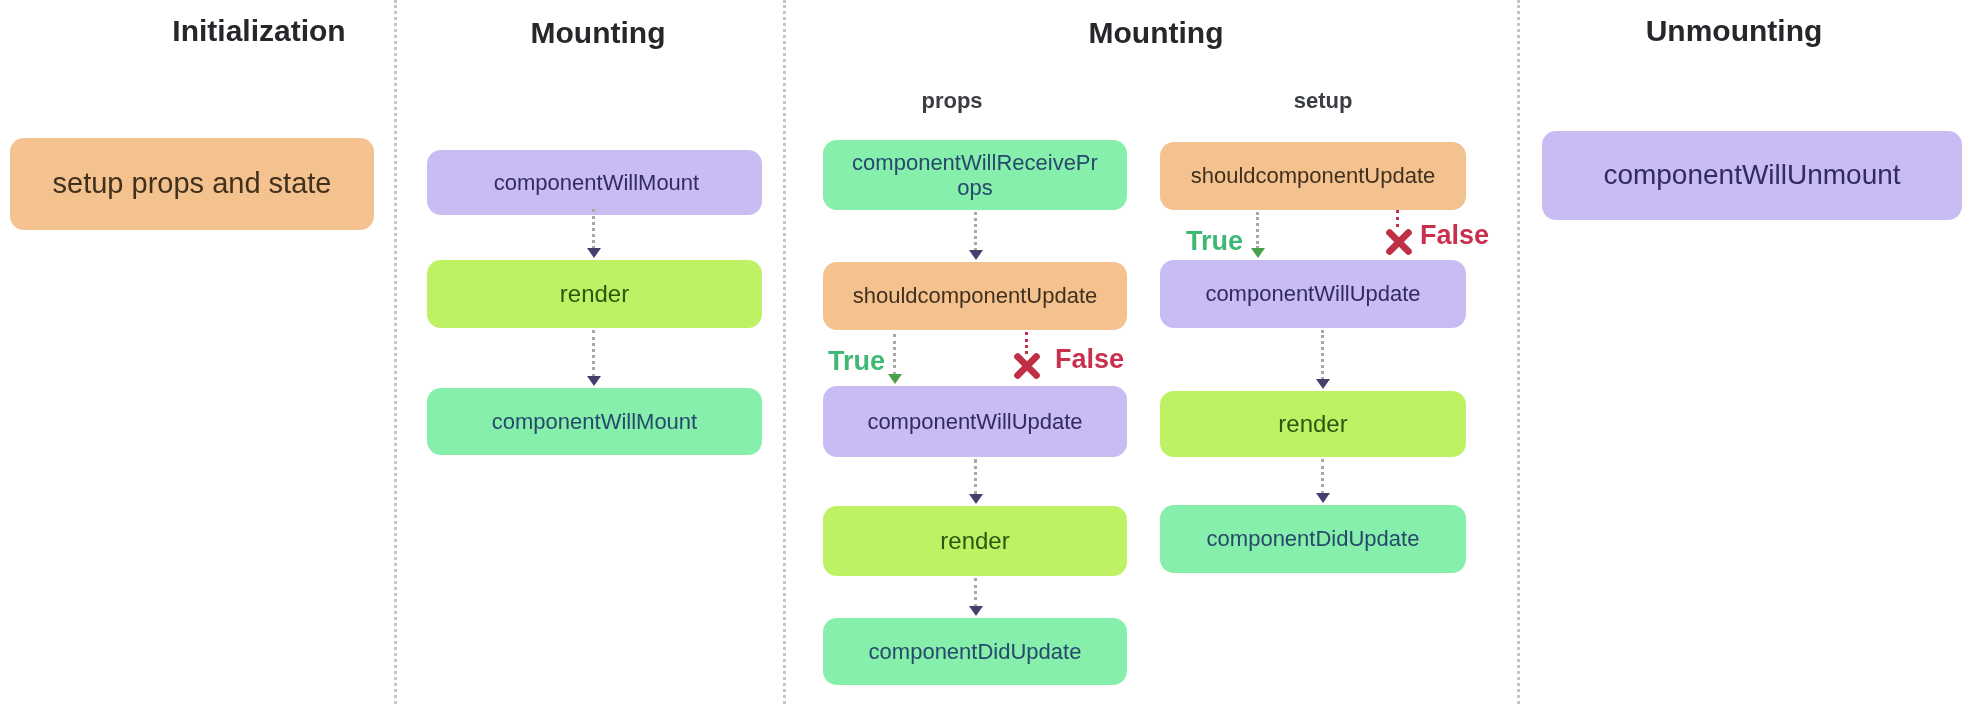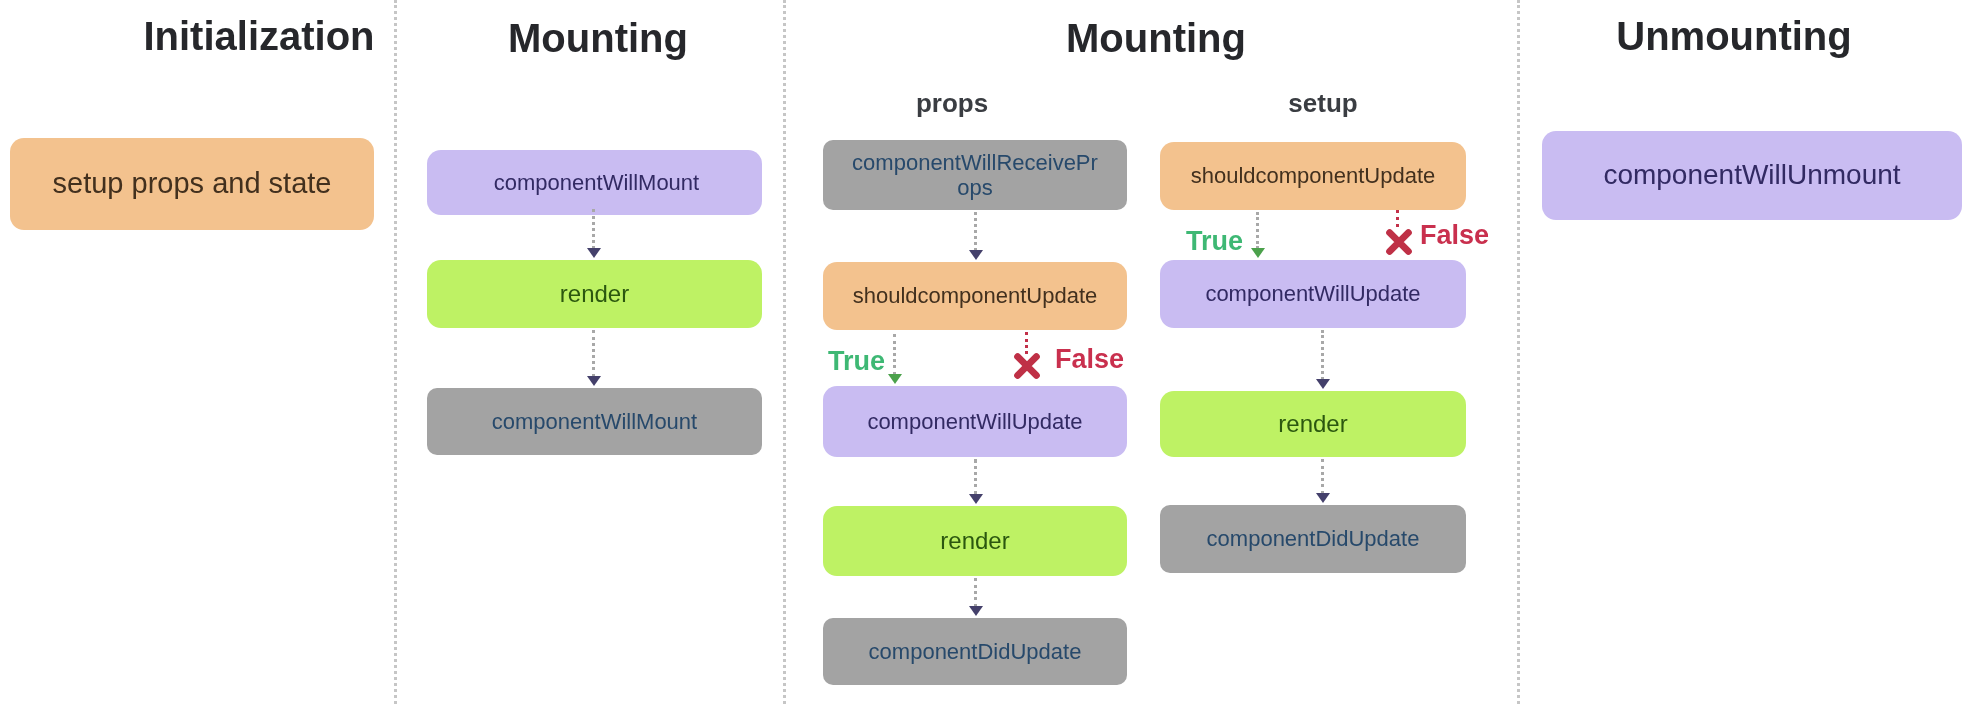--- a/index.html
+++ b/index.html
@@ -10,43 +10,43 @@
     font-family:"Liberation Sans", sans-serif;
     overflow:hidden;
   }
   .sep{
     position:absolute;top:0;bottom:0;width:0;
     border-left:3px dotted #c6c6c6;
   }
   .col-title{
     position:absolute;
     transform:translateX(-50%);
-    font-size:40px;font-weight:bold;color:#26272b;
+    font-size:30px;font-weight:bold;color:#26272b;
     white-space:nowrap;
   }
   .sub-title{
     position:absolute;
     transform:translateX(-50%);
-    font-size:26px;font-weight:bold;color:#3a3d42;
+    font-size:22px;font-weight:bold;color:#3a3d42;
     white-space:nowrap;
   }
   .box{
     position:absolute;
     box-sizing:border-box;
     border-radius:14px;
     display:flex;align-items:center;justify-content:center;
     text-align:center;
     font-size:22px;
     line-height:1.15;
     padding:0 24px;
   }
   .box.orange{background:#f3c28e;color:#42301e;}
   .box.purple{background:#c9bcf2;color:#322a63;}
   .box.green {background:#bef264;color:#2b570f;}
-  .box.blue  {background:#a3a3a3;color:#27496b;border-radius:10px;}
+  .box.blue  {background:#86efac;color:#27496b;}
   .box.wrap  {word-break:break-all;padding:0 26px;}
   .arrow{position:absolute;width:3px;}
   .arrow .line{
     position:absolute;left:0;top:0;bottom:9px;width:0;
     border-left:3px dotted #a8a8a8;
   }
   .arrow .head{
     position:absolute;bottom:0;left:-5.5px;
     width:0;height:0;
     border-left:7px solid transparent;

